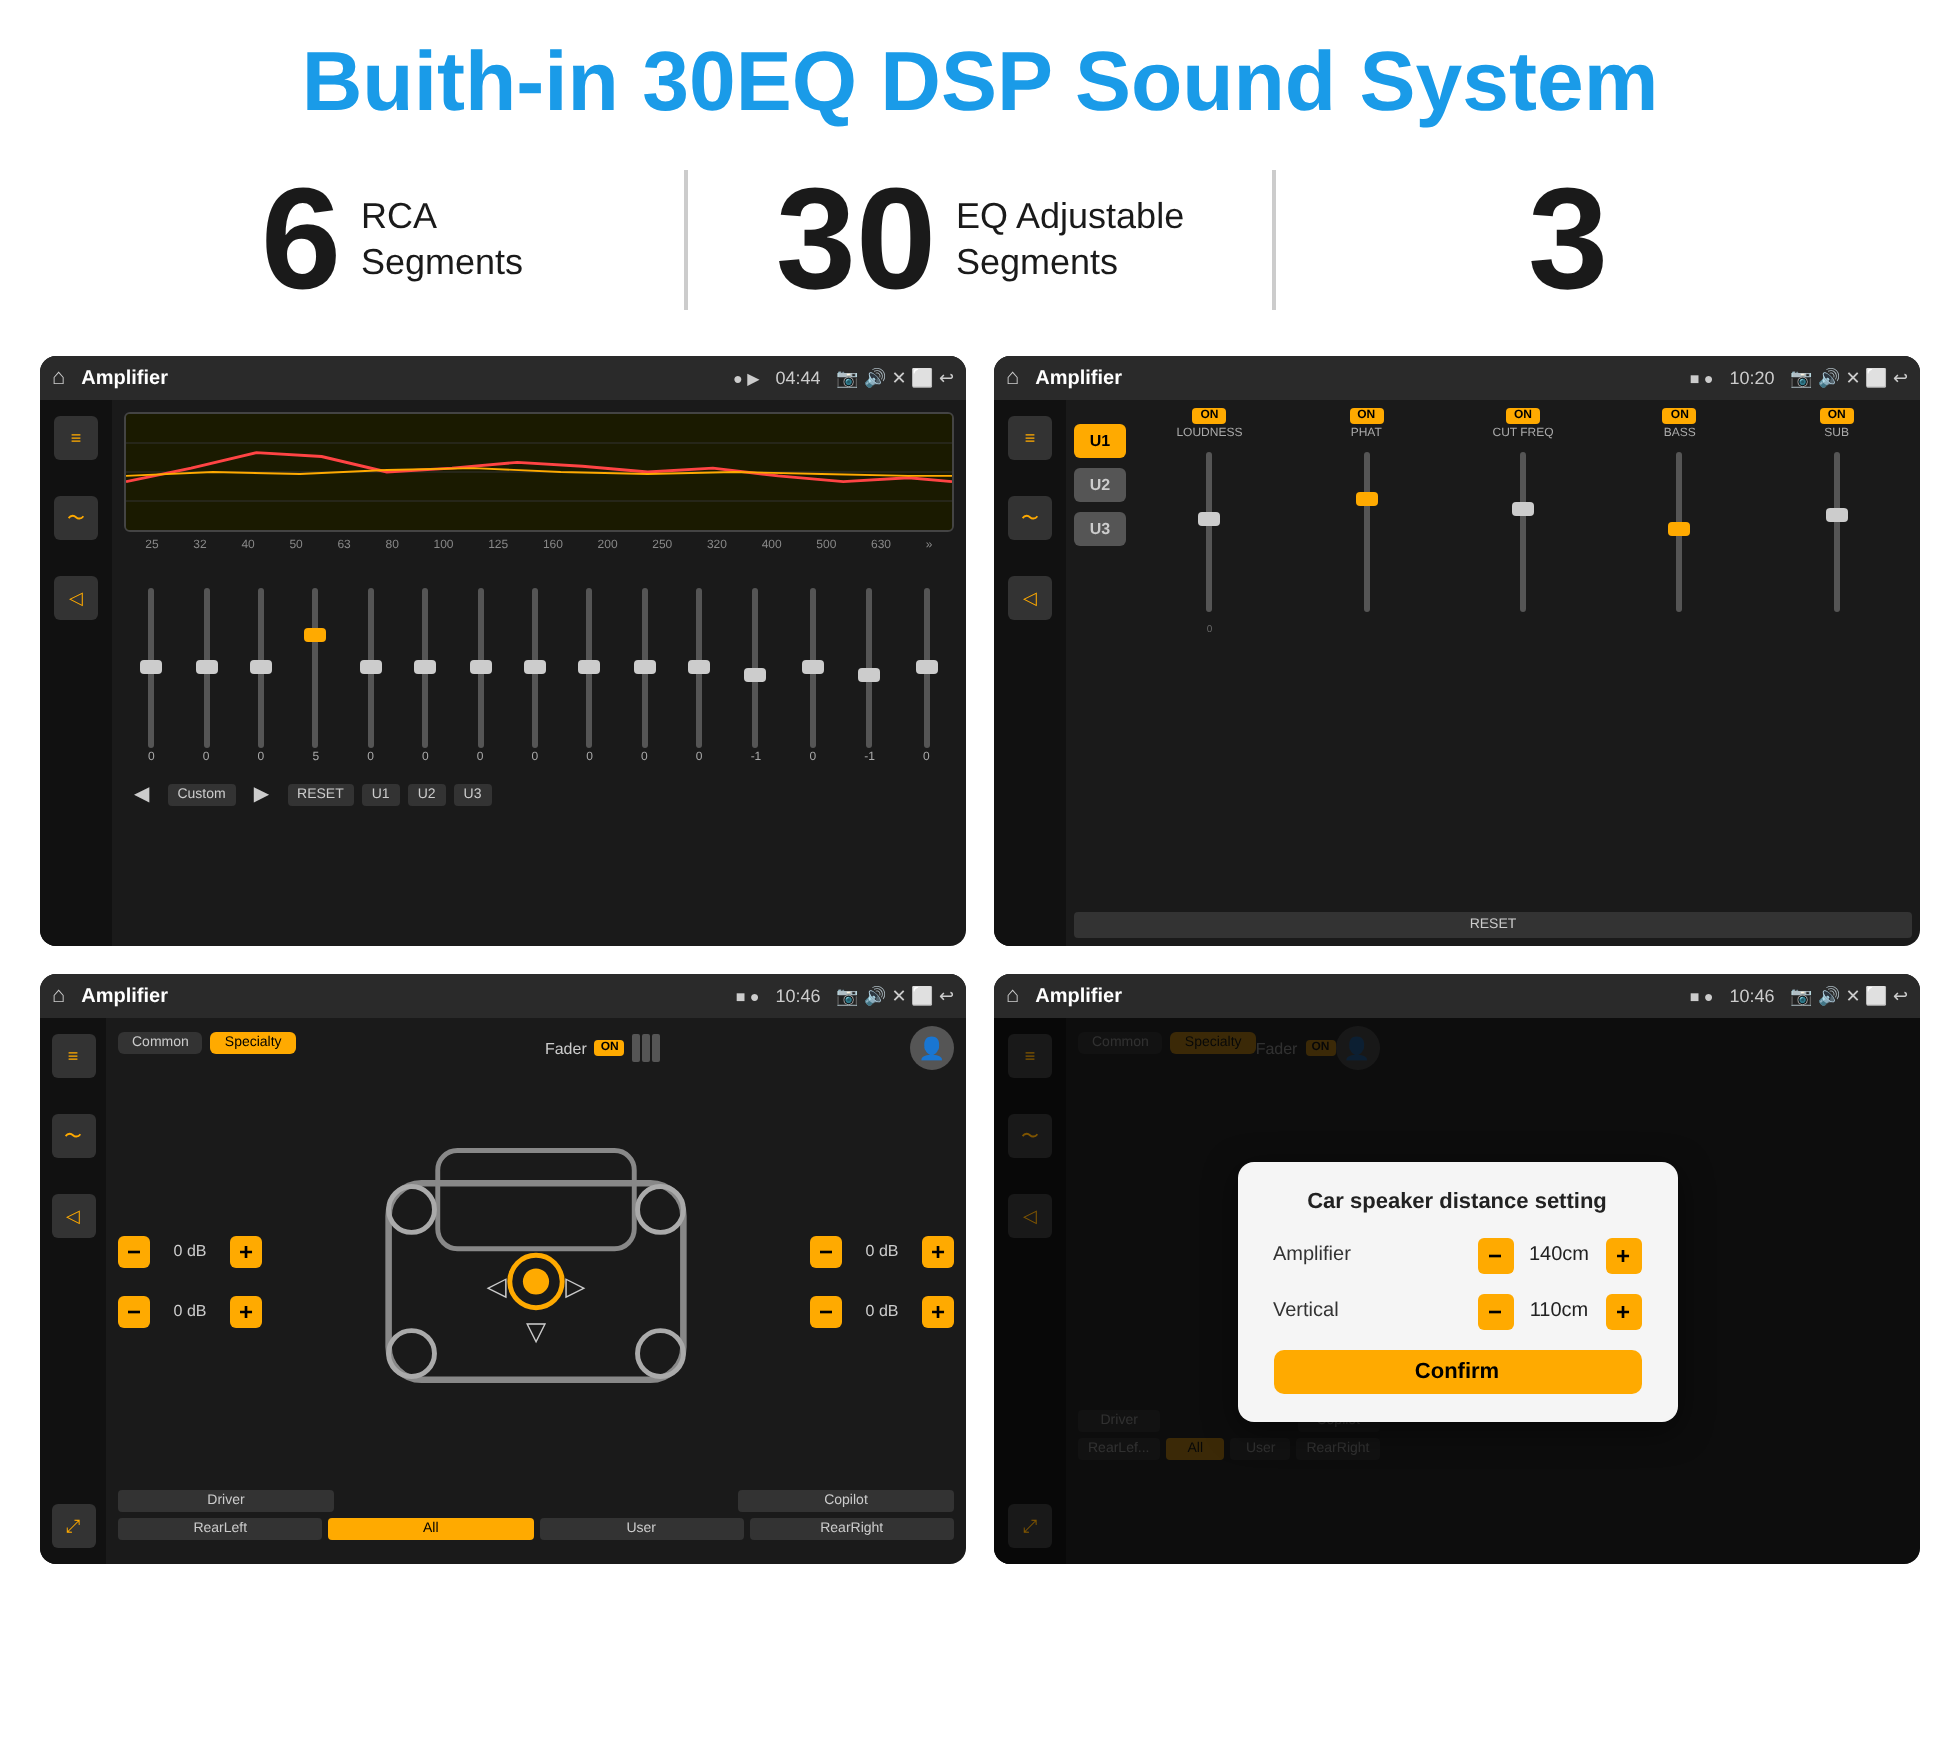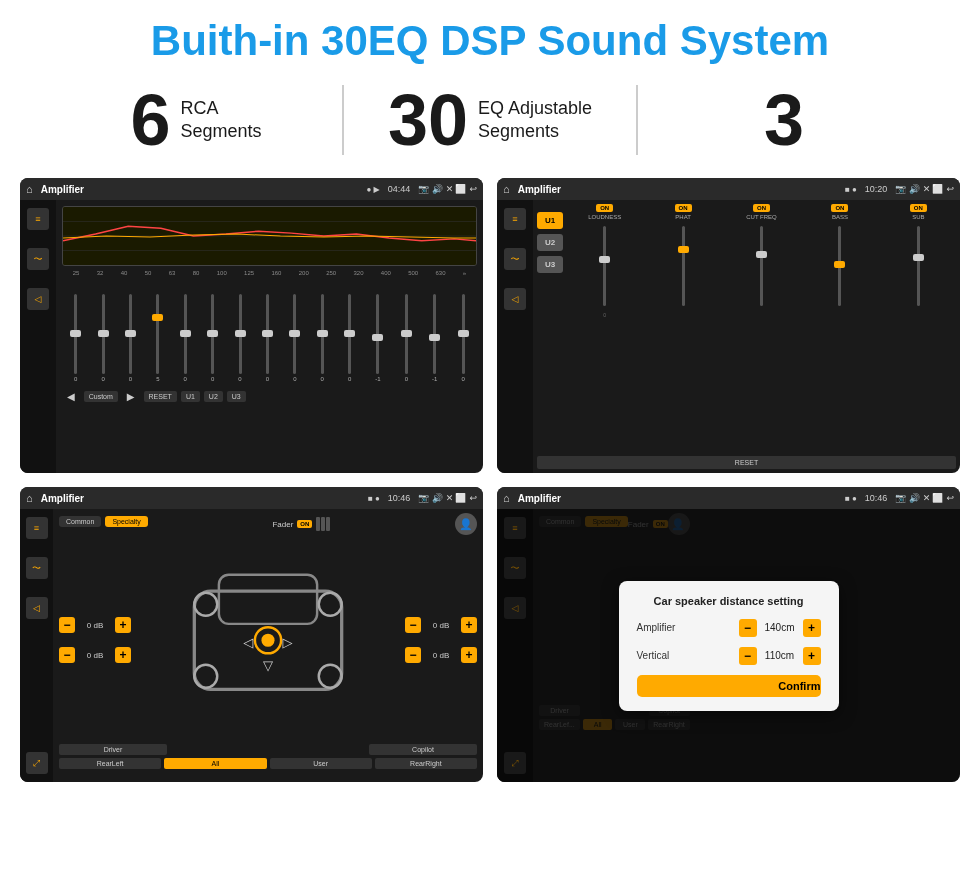--- a/index.html
+++ b/index.html
@@ -444,21 +444,21 @@
     }
 
     .dialog-confirm-btn {
       background: #ffaa00;
       color: #000;
       font-size: 11px;
       font-weight: bold;
       padding: 5px 0;
       border-radius: 5px;
       width: 100%;
-      text-align: right;
+      text-align: center;
       margin-top: 8px;
       cursor: pointer;
     }
 
     
     .eq-svg {
       width: 100%;
       height: 100%;
     }
 

